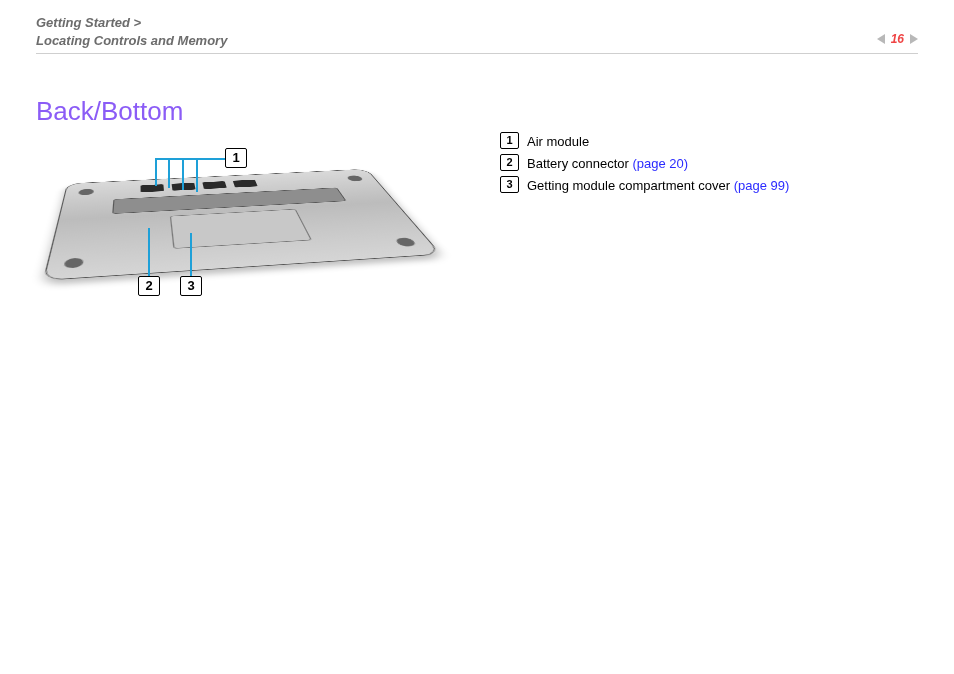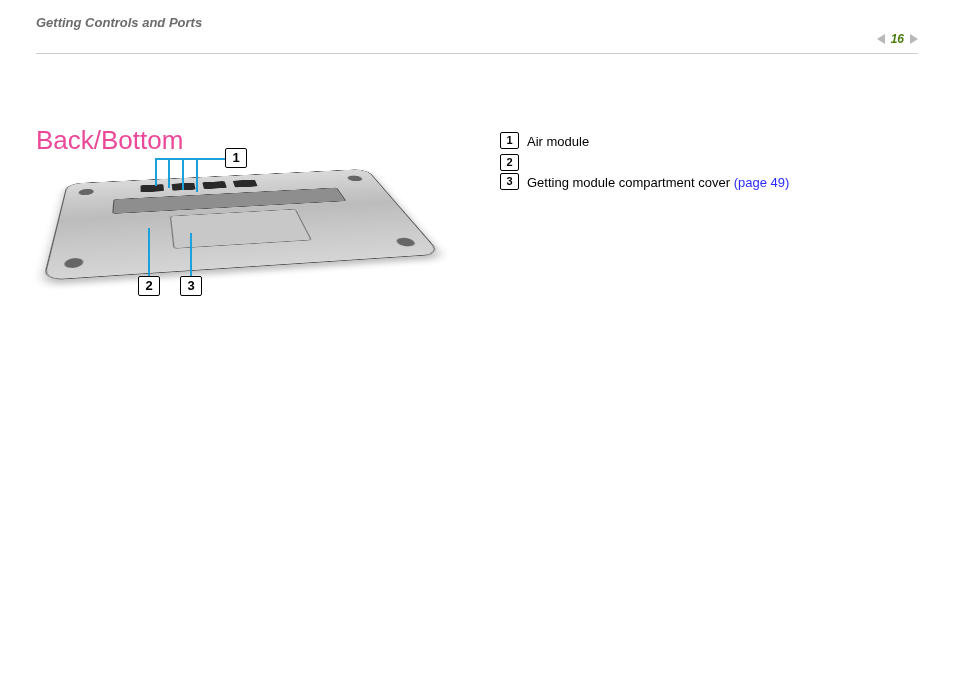--- a/index.html
+++ b/index.html
@@ -39,36 +39,36 @@
     width: 0; height: 0;
     border-top: 5px solid transparent;
     border-bottom: 5px solid transparent;
   }
   .page-nav .tri-left  { border-right: 8px solid #b8b8b8; }
   .page-nav .tri-right { border-left: 8px solid #b8b8b8; }
   .page-nav .num {
     font-size: 12px;
     font-weight: bold;
     font-style: italic;
-    color: #4d7c0f;
+    color: #ef4444;
   }
   .rule {
     position: absolute;
     left: 36px;
     right: 36px;
     top: 53px;
     border-top: 1px solid #cfcfcf;
   }
 
   .title {
     position: absolute;
     left: 36px;
-    top: 125px;
+    top: 96px;
     font-size: 26px;
-    color: #ec4899;
+    color: #8b5cf6;
     font-weight: 400;
   }
 
   
   .diagram {
     position: absolute;
     left: 60px;
     top: 148px;
     width: 340px;
     height: 160px;
@@ -185,21 +185,22 @@
     line-height: 15px;
   }
   .legend-text { color: #000; }
   .link { color: #2b2bff; }
 </style>
 </head>
 <body>
 
 <div class="header">
   <div class="breadcrumb">
-    <div>Getting Controls and Ports</div>
+    <div>Getting Started &gt;</div>
+    <div>Locating Controls and Memory</div>
   </div>
 </div>
 
 <div class="page-nav">
   <div class="tri tri-left"></div>
   <div class="num">16</div>
   <div class="tri tri-right"></div>
 </div>
 
 <div class="rule"></div>
@@ -237,20 +238,23 @@
 
 <div class="legend">
   <div class="legend-row">
     <div class="legend-num">1</div>
     <div class="legend-text">
       <span>Air module</span><span class="link"></span>
     </div>
   </div>
   <div class="legend-row">
     <div class="legend-num">2</div>
+    <div class="legend-text">
+      <span>Battery connector </span><span class="link">(page 20)</span>
+    </div>
   </div>
   <div class="legend-row">
     <div class="legend-num">3</div>
     <div class="legend-text">
-      <span>Getting module compartment cover </span><span class="link">(page 49)</span>
+      <span>Getting module compartment cover </span><span class="link">(page 99)</span>
     </div>
   </div>
 </div>
 
 </body></html>

